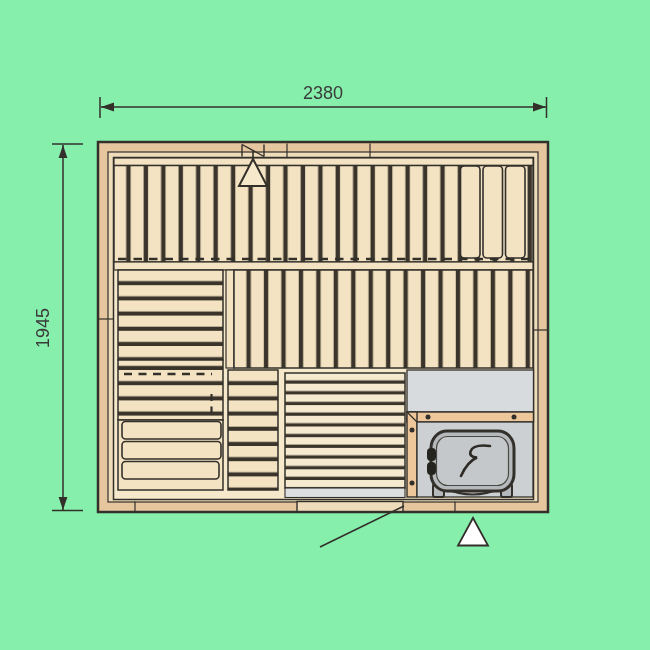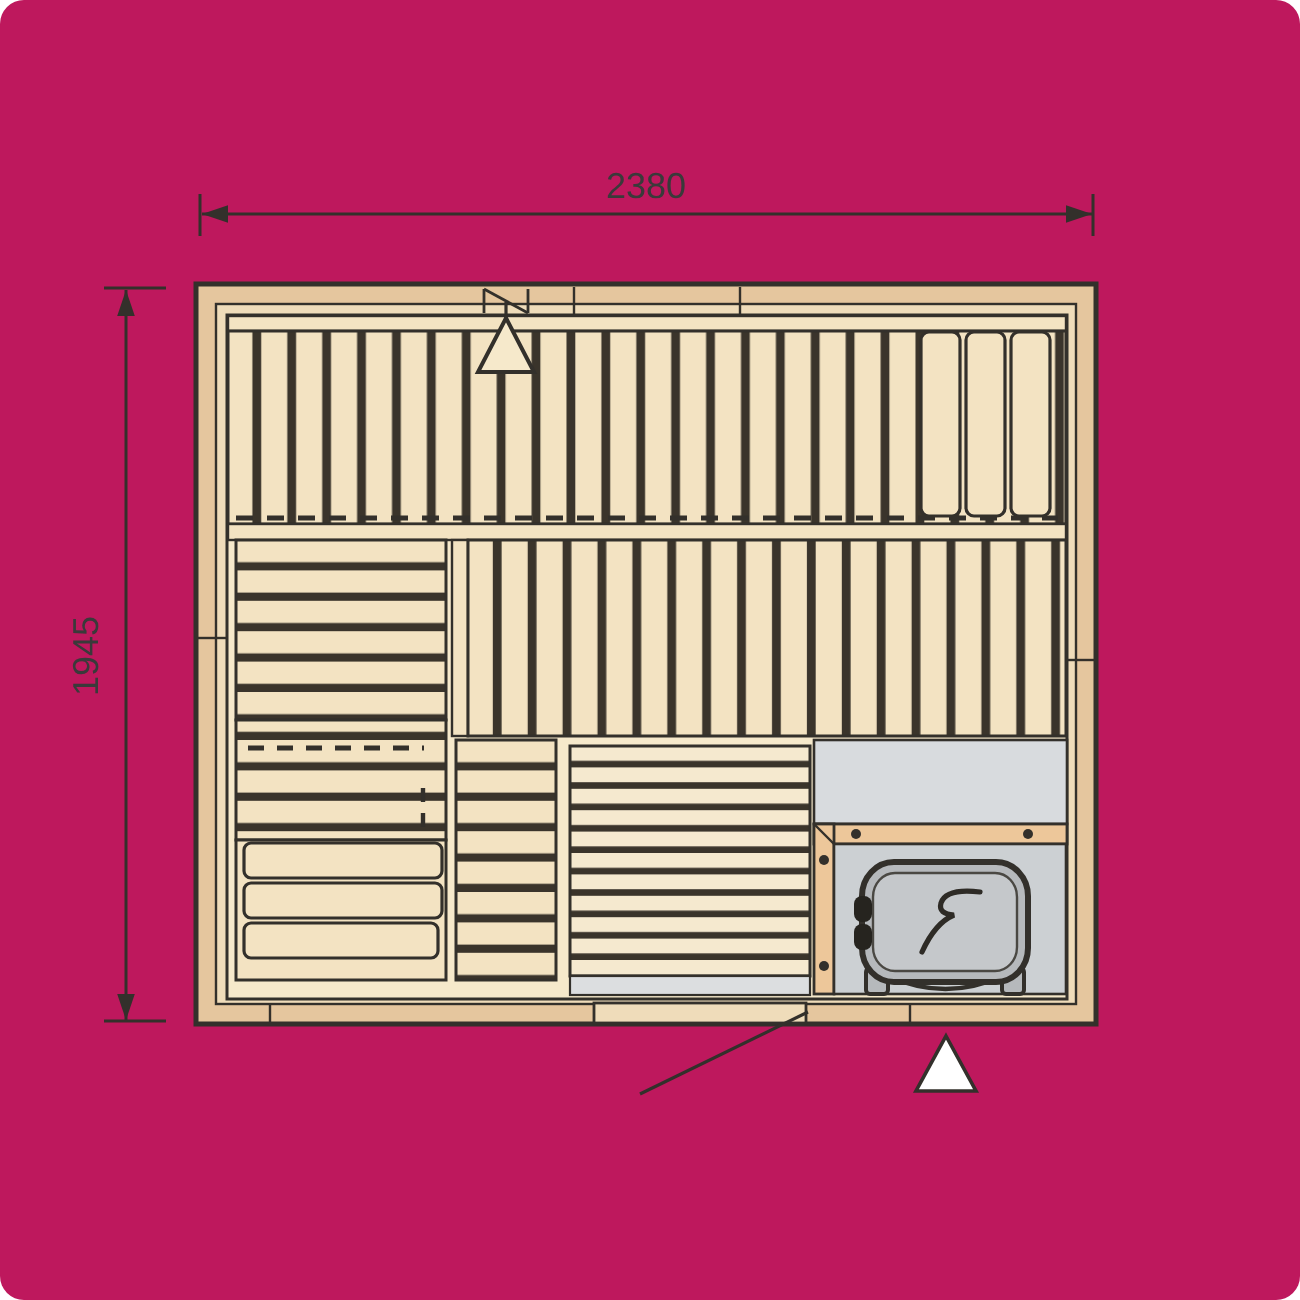--- a/index.html
+++ b/index.html
@@ -1,17 +1,17 @@
 <!DOCTYPE html>
 <html style="--outline: #33302b; --wall-wood: #e5c69e; --wall-lining: #efdcba; --bench-wood: #f3e3c2; --interior: #f6e9cb; --slat-gap: #3a342b; --duck-board: #f5e9cf; --floor-gray: #d8dbde; --enclosure-gray: #ccd0d3; --entrance-gray: #dcdee0; --rail-wood: #edc79a; --heater-body: #b6b9bc; --heater-inner: #c5c8cb; --dim-text: #3a3a3a;"><head>
 <meta charset="utf-8">
 <style>
   html,body{margin:0;padding:0;background:#fff;}
-  .canvas{position:relative;width:650px;height:650px;background:#be185d;overflow:hidden;
-          font-family:"Liberation Sans",sans-serif;border-radius:12px;}
+  .canvas{position:relative;width:650px;height:650px;background:#86efac;overflow:hidden;
+          font-family:"Liberation Sans",sans-serif;}
   svg{position:absolute;inset:0;display:block;}
   .ln{stroke:var(--outline);fill:none;}
   .fill-out{fill:var(--outline);stroke:none;}
   .wall{fill:var(--wall-wood);stroke:var(--outline);}
   .lining{fill:var(--wall-lining);stroke:var(--outline);}
   .bench{fill:var(--bench-wood);stroke:var(--outline);}
   .interior{fill:var(--interior);stroke:var(--outline);}
   .slatgap{fill:var(--slat-gap);}
   .board{fill:var(--bench-wood);}
   .duckb{fill:var(--duck-board);}

